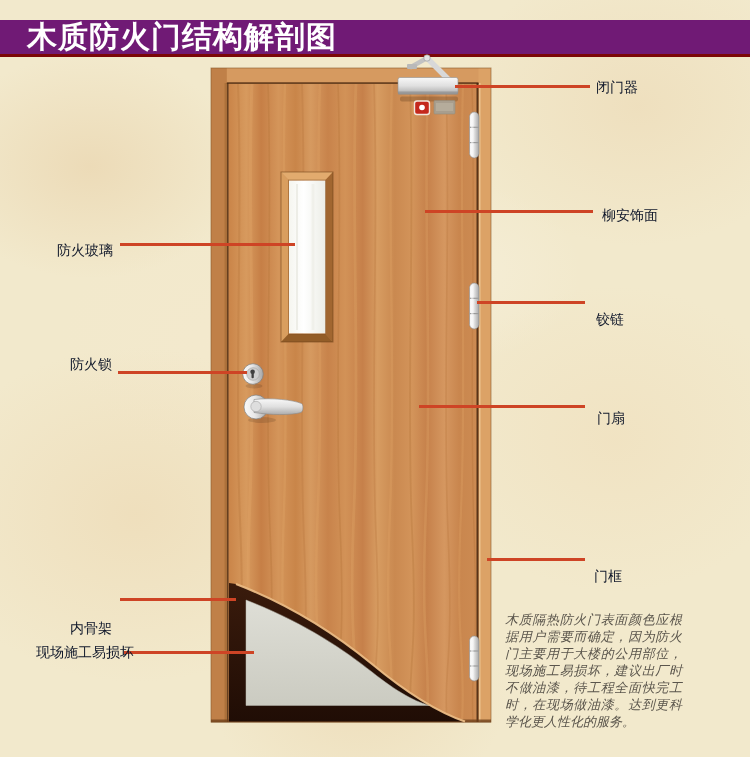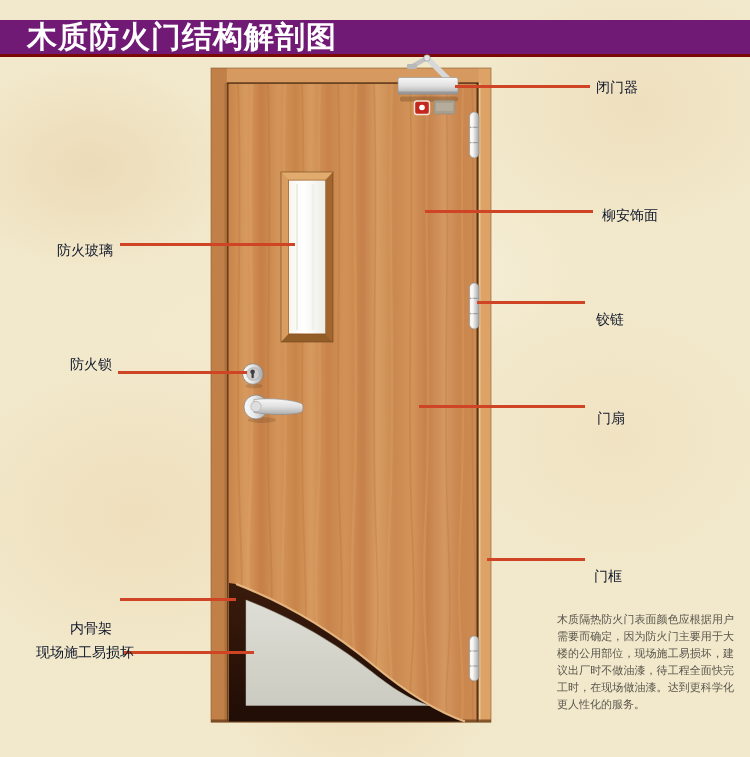--- a/index.html
+++ b/index.html
@@ -24,23 +24,23 @@
     display:block;padding-left:27px;line-height:34px;
     font-size:30px;font-weight:bold;color:#FFFFFF;letter-spacing:1px;white-space:nowrap;
   }
   .door-art{position:absolute;left:0;top:0;}
   .callout-line{position:absolute;height:3px;background:#CE4425;}
   .lbl{
     position:absolute;font-size:14px;line-height:20px;color:#0f172a;
     white-space:nowrap;font-weight:400;
   }
   .desc{
-    position:absolute;left:557px;top:611px;width:177px;
-    font-size:11px;line-height:17px;color:#5A554C;
-    text-align:justify;word-break:break-all;line-break:anywhere;
+    position:absolute;left:505px;top:611px;width:177px;
+    font-size:13px;line-height:17px;color:#5A554C;
+    text-align:justify;word-break:break-all;line-break:anywhere;font-style:italic;
   }
 </style>
 </head>
 <body>
 
 <div class="banner">
   <span class="title">木质防火门结构解剖图</span>
 </div>
 
 <svg class="door-art" width="750" height="757" viewBox="0 0 750 757">

